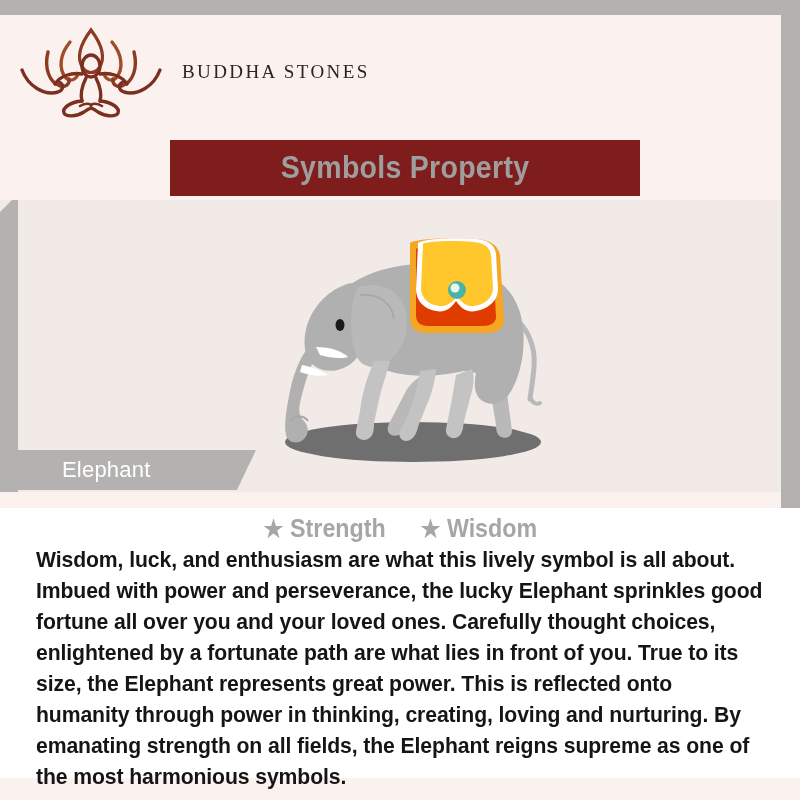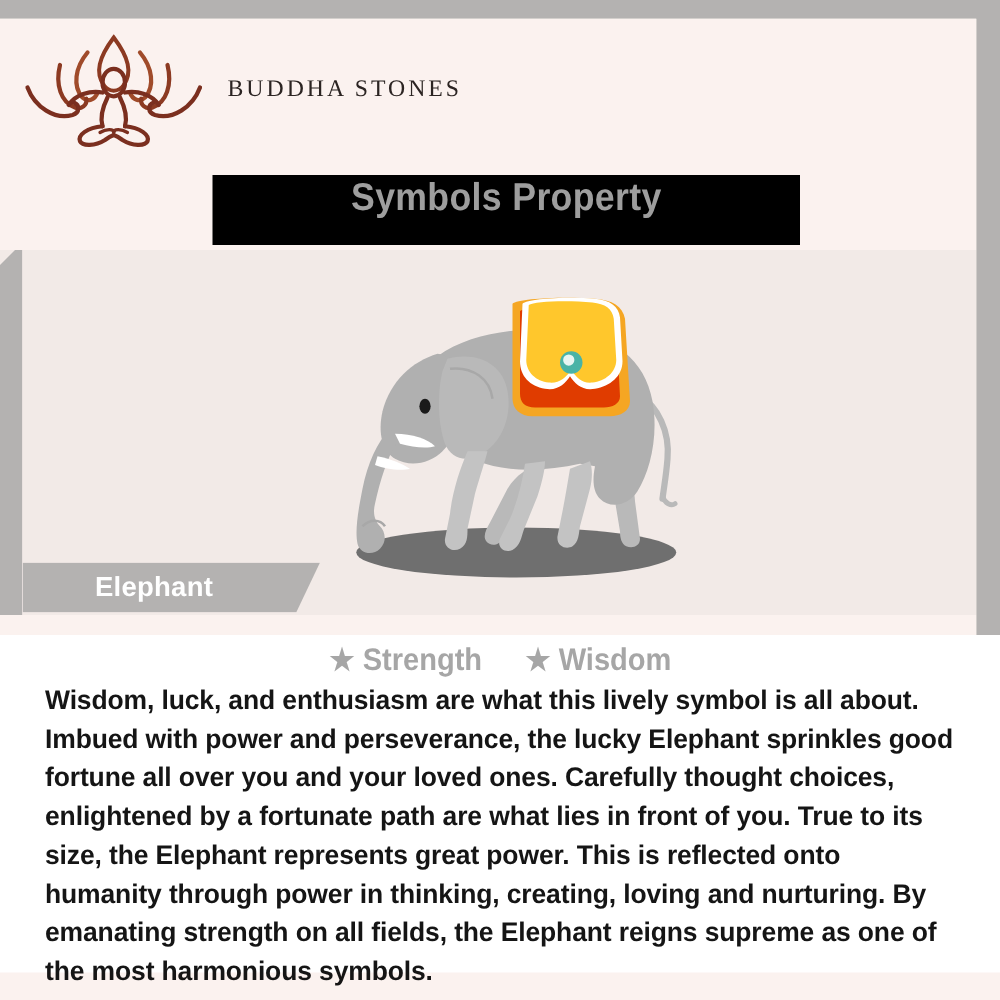--- a/index.html
+++ b/index.html
@@ -65,22 +65,22 @@
     font-size:19px;
     letter-spacing:2.4px;
     color:#2b2422;
     font-weight:400;
     white-space:nowrap;
   }
 
   
   .title-band{
     position:absolute;left:170px;top:140px;width:470px;height:56px;
-    background:#000000;
-    display:flex;align-items:flex-start;justify-content:center;
+    background:#7f1d1d;
+    display:flex;align-items:center;justify-content:center;
   }
   .title-text{
     font-size:31px;font-weight:bold;color:#9e9e9e;
     letter-spacing:0.3px;
     transform:scaleX(0.92);
     white-space:nowrap;
   }
 
   
   .illu{
@@ -88,22 +88,22 @@
   }
 
   
   .name-banner{
     position:absolute;left:18px;top:450px;width:238px;height:40px;
     background:#b4b2b1;
     clip-path:polygon(0 0,100% 0,92% 100%,0 100%);
     display:flex;align-items:center;
   }
   .name-text{
-    margin-left:58px;
-    font-size:22px;font-weight:bold;color:#ffffff;
+    margin-left:44px;
+    font-size:22px;font-weight:normal;color:#ffffff;
     letter-spacing:0.2px;
     white-space:nowrap;
   }
 
   
   .props{
     position:absolute;left:0;top:514px;width:800px;
     display:flex;justify-content:center;align-items:center;gap:26px;
   }
   .prop{

